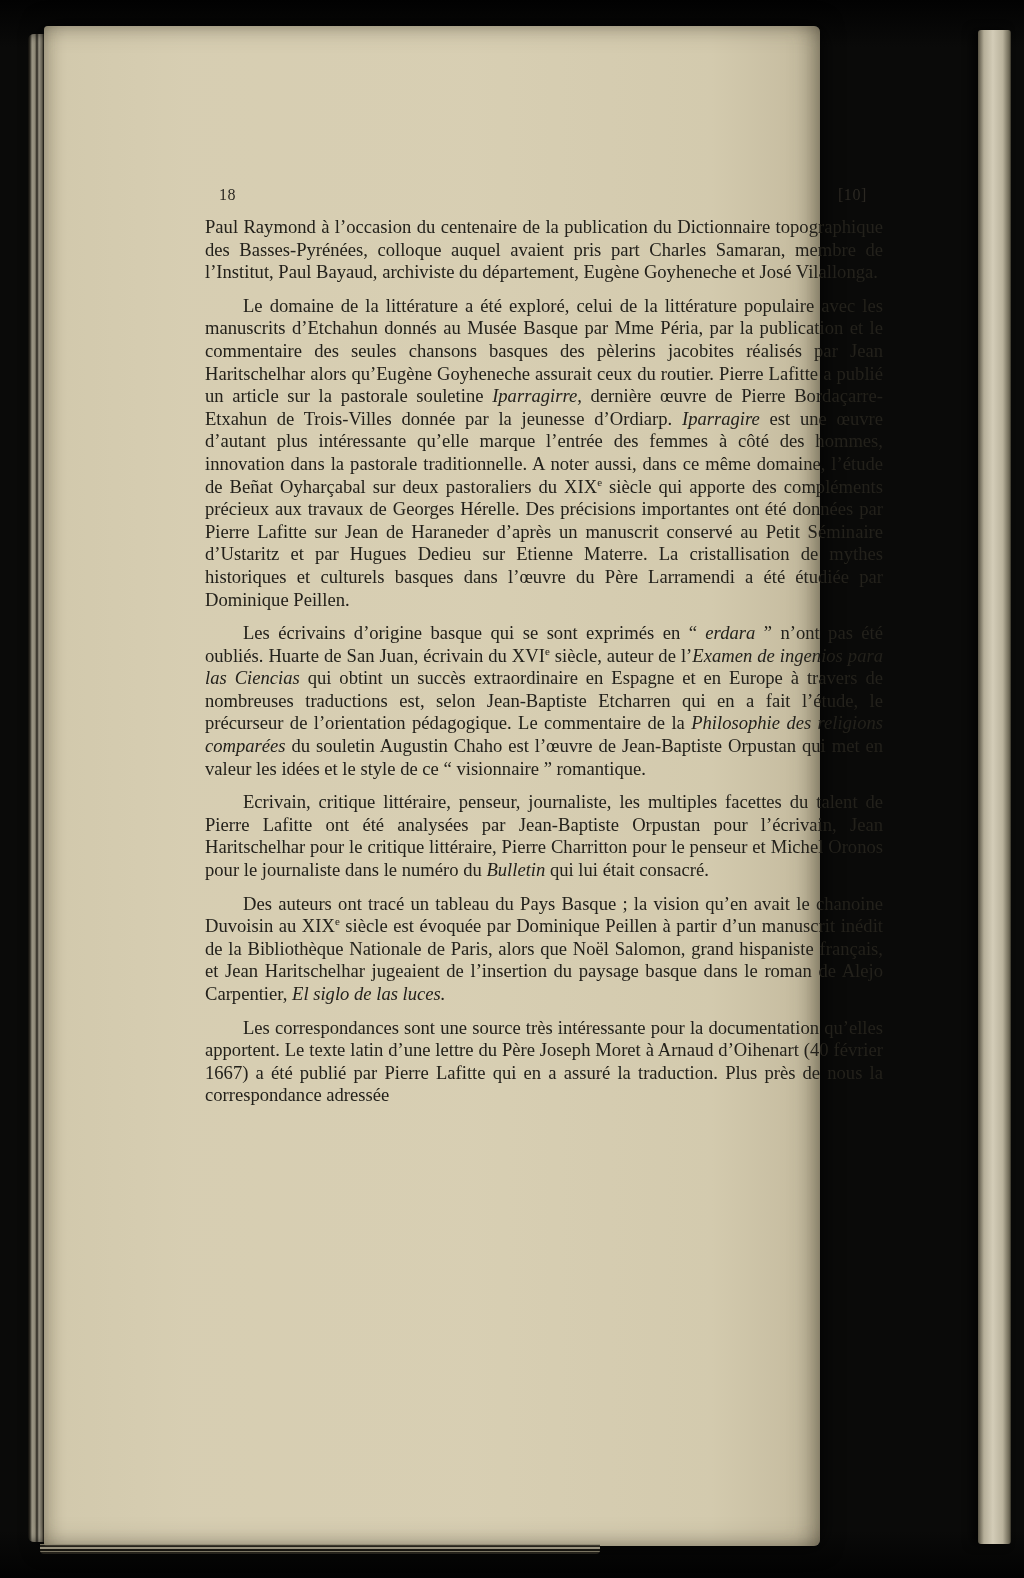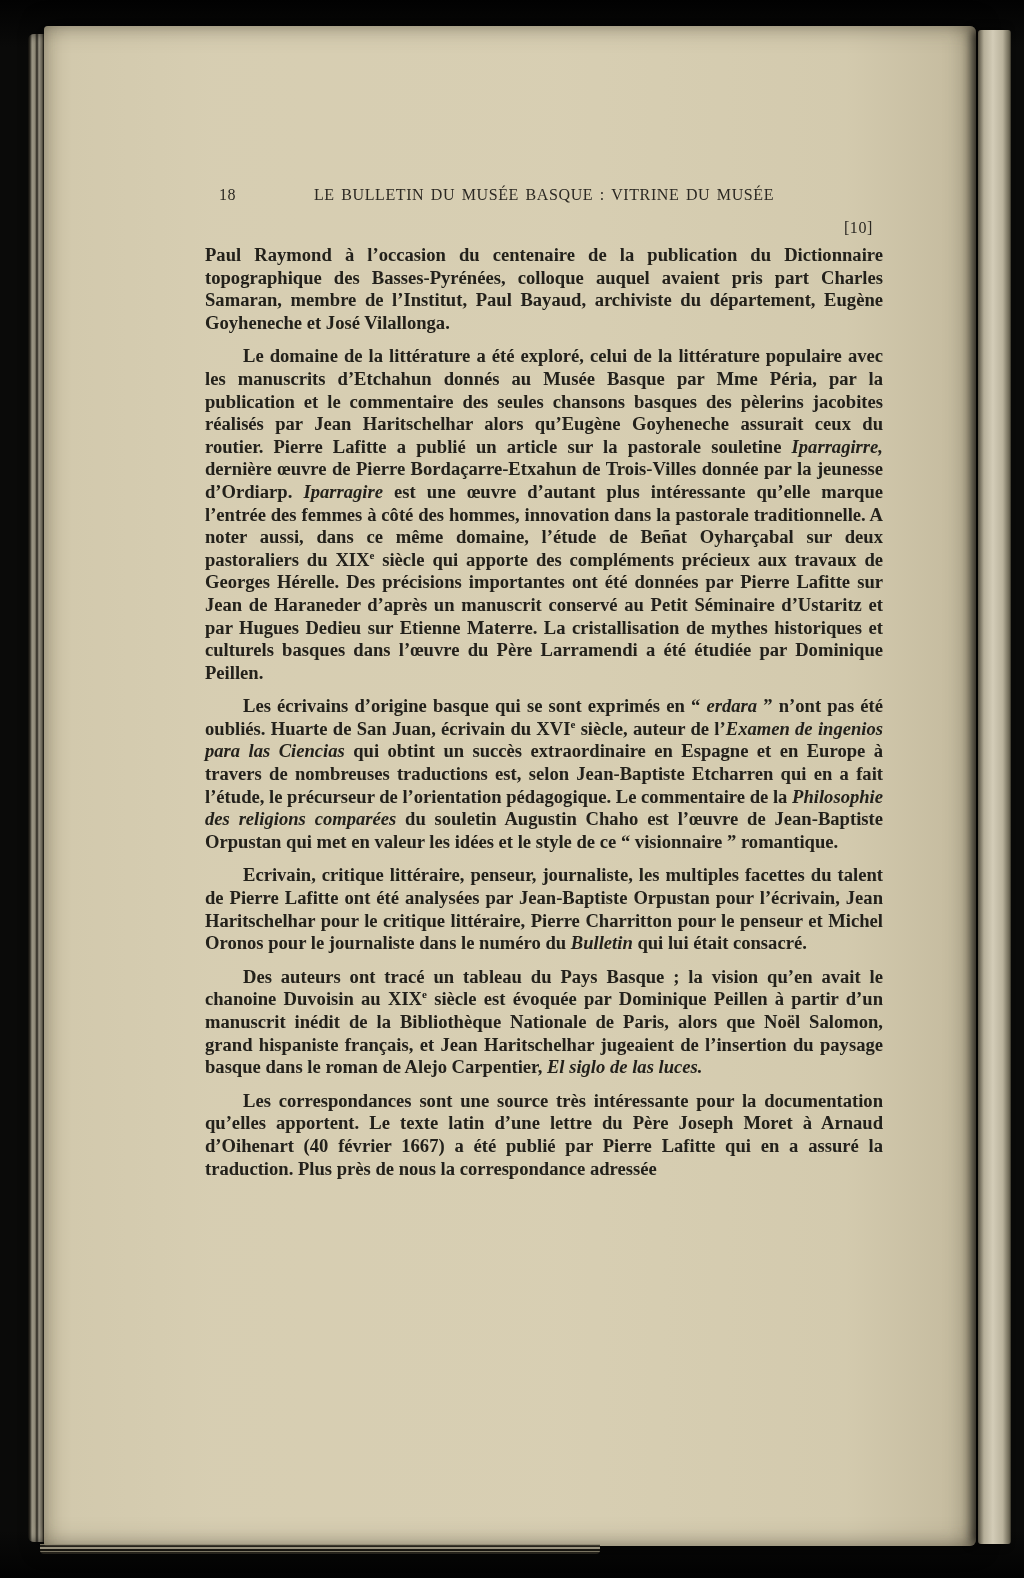--- a/index.html
+++ b/index.html
@@ -28,21 +28,21 @@
       repeating-linear-gradient(90deg,
         #15130f 0px, #454135 2px, #c6bfa9 4px, #b1aa94 7px,
         #332f26 9px, #cfc8b3 11px, #a29a84 14px, #262219 16px);
     box-shadow: inset 0 0 10px rgba(0,0,0,0.6);
   }
   
   .page {
     position: absolute;
     left: 44px;
     top: 26px;
-    width: 932px;
+    width: 776px;
     height: 1520px;
     background:
       linear-gradient(90deg, #d7d1bf 0%, #e6e1d0 3%, #ebe6d6 18%, #ece7d7 55%, #e7e2d1 86%, #d9d3c1 97%, #c9c3b1 100%),
       #e9e4d4;
     background-blend-mode: multiply;
     border-radius: 4px 6px 6px 3px;
     box-shadow:
       0 0 22px rgba(0,0,0,0.85),
       inset 0 14px 24px -16px rgba(70,64,50,0.55),
       inset 0 -16px 26px -18px rgba(70,64,50,0.6),
@@ -70,31 +70,28 @@
   .running-header .title {
     position: absolute;
     left: 0;
     right: 0;
     top: 0;
     text-align: center;
     word-spacing: 2px;
   }
   .running-header .folio {
     position: absolute;
-    right: 10px;
+    right: 16px;
     top: 0;
-    margin-top: 33px;
   }
   .page-body {
-    margin-top: 28px;
     color: #23211b;
     font-size: 18.6px;
     line-height: 22.6px;
     text-align: justify;
-    font-weight: bold;
   }
   .page-body p.para {
     margin: 0 0 11px 0;
   }
   .page-body p.para.indent {
     text-indent: 38px;
   }
   .page-body sup {
     font-size: 11px;
     line-height: 0;
@@ -128,21 +125,20 @@
 
 <div class="scene">
 
   <div class="page-stack-fix"></div>
 
   <div class="page">
     <div class="page-inner">
 
       <div class="running-header">
         <span class="pageno">18</span>
-        <span class="title">LE BULLETIN DU MUSÉE BASQUE : VITRINE DU MUSÉE</span>
         <span class="folio">[10]</span>
       </div>
 
       <div class="page-body" id="paragraphs">
           <p class="para"><span>Paul Raymond à l’occasion du centenaire de la publication du Dictionnaire topographique des Basses-Pyrénées, colloque auquel avaient pris part Charles Samaran, membre de l’Institut, Paul Bayaud, archiviste du département, Eugène Goyheneche et José Vilallonga.</span></p>
           <p class="para indent"><span>Le domaine de la littérature a été exploré, celui de la littérature populaire avec les manuscrits d’Etchahun donnés au Musée Basque par Mme Péria, par la publication et le commentaire des seules chansons basques des pèlerins jacobites réalisés par Jean Haritschelhar alors qu’Eugène Goyheneche assurait ceux du routier. Pierre Lafitte a publié un article sur la pastorale souletine </span><i>Iparragirre,</i><span> dernière œuvre de Pierre Bordaçarre-Etxahun de Trois-Villes donnée par la jeunesse d’Ordiarp. </span><i>Iparragire</i><span> est une œuvre d’autant plus intéressante qu’elle marque l’entrée des femmes à côté des hommes, innovation dans la pastorale traditionnelle. A noter aussi, dans ce même domaine, l’étude de Beñat Oyharçabal sur deux pastoraliers du XIX</span><sup>e</sup><span> siècle qui apporte des compléments précieux aux travaux de Georges Hérelle. Des précisions importantes ont été données par Pierre Lafitte sur Jean de Haraneder d’après un manuscrit conservé au Petit Séminaire d’Ustaritz et par Hugues Dedieu sur Etienne Materre. La cristallisation de mythes historiques et culturels basques dans l’œuvre du Père Larramendi a été étudiée par Dominique Peillen.</span></p>
           <p class="para indent"><span>Les écrivains d’origine basque qui se sont exprimés en “ </span><i>erdara</i><span> ” n’ont pas été oubliés. Huarte de San Juan, écrivain du XVI</span><sup>e</sup><span> siècle, auteur de l’</span><i>Examen de ingenios para las Ciencias</i><span> qui obtint un succès extraordinaire en Espagne et en Europe à travers de nombreuses traductions est, selon Jean-Baptiste Etcharren qui en a fait l’étude, le précurseur de l’orientation pédagogique. Le commentaire de la </span><i>Philosophie des religions comparées</i><span> du souletin Augustin Chaho est l’œuvre de Jean-Baptiste Orpustan qui met en valeur les idées et le style de ce “ visionnaire ” romantique.</span></p>
           <p class="para indent"><span>Ecrivain, critique littéraire, penseur, journaliste, les multiples facettes du talent de Pierre Lafitte ont été analysées par Jean-Baptiste Orpustan pour l’écrivain, Jean Haritschelhar pour le critique littéraire, Pierre Charritton pour le penseur et Michel Oronos pour le journaliste dans le numéro du </span><i>Bulletin</i><span> qui lui était consacré.</span></p>
           <p class="para indent"><span>Des auteurs ont tracé un tableau du Pays Basque ; la vision qu’en avait le chanoine Duvoisin au XIX</span><sup>e</sup><span> siècle est évoquée par Dominique Peillen à partir d’un manuscrit inédit de la Bibliothèque Nationale de Paris, alors que Noël Salomon, grand hispaniste français, et Jean Haritschelhar jugeaient de l’insertion du paysage basque dans le roman de Alejo Carpentier, </span><i>El siglo de las luces.</i></p>
           <p class="para indent"><span>Les correspondances sont une source très intéressante pour la documentation qu’elles apportent. Le texte latin d’une lettre du Père Joseph Moret à Arnaud d’Oihenart (40 février 1667) a été publié par Pierre Lafitte qui en a assuré la traduction. Plus près de nous la correspondance adressée</span></p>

